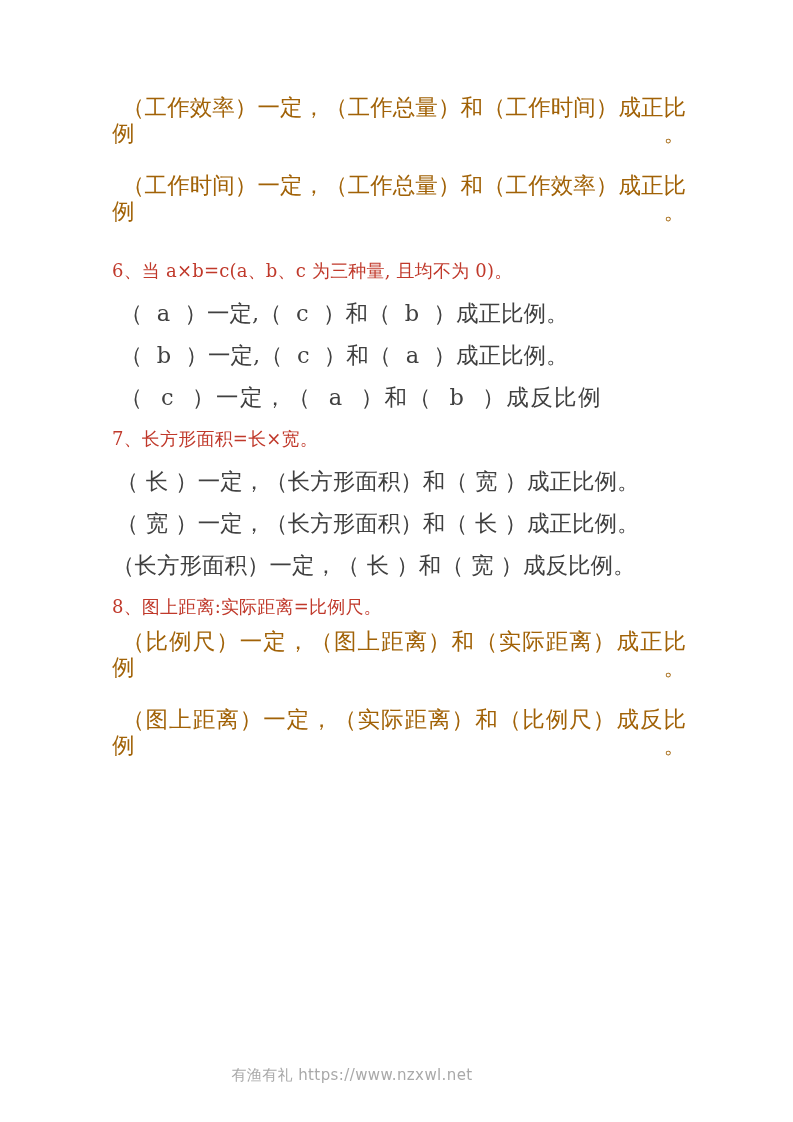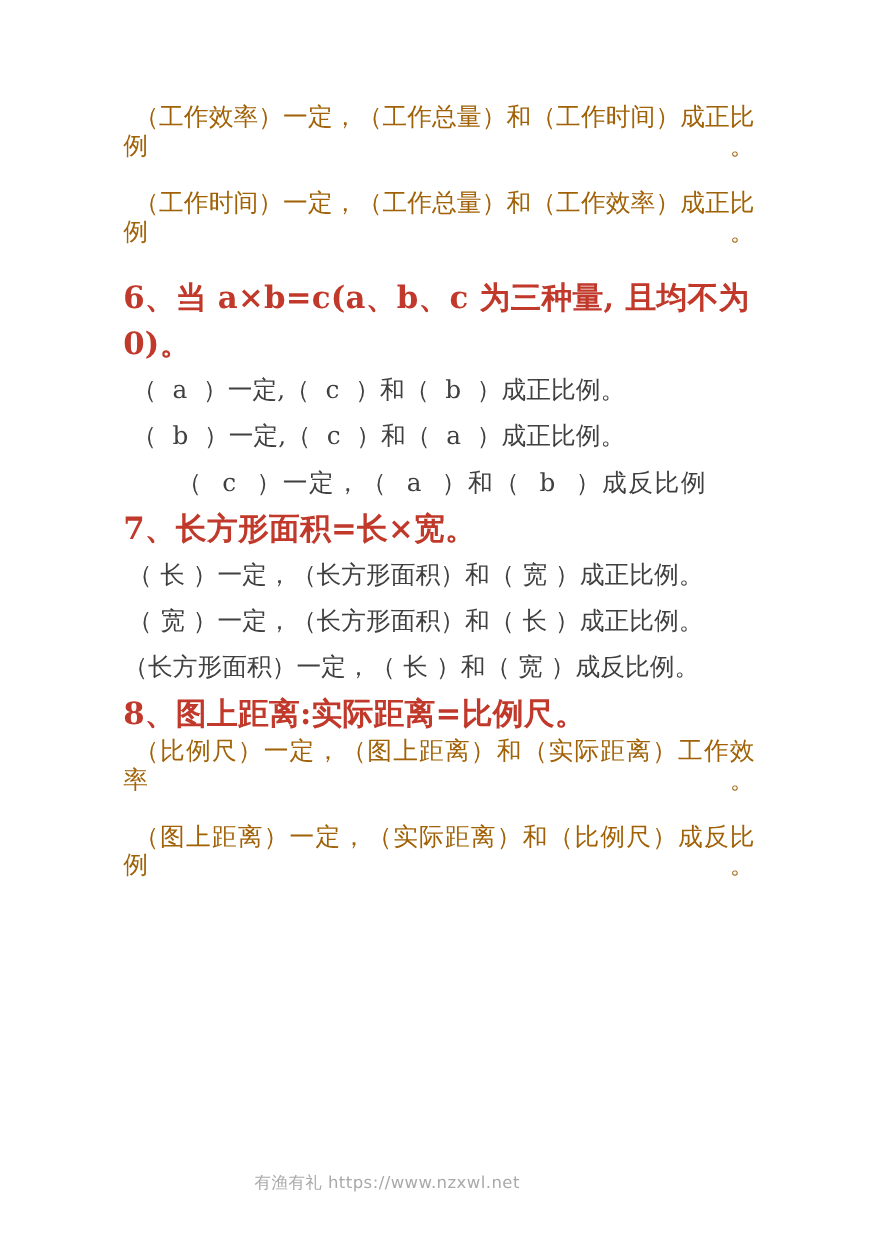--- a/index.html
+++ b/index.html
@@ -19,40 +19,39 @@
     overflow: hidden;
     box-sizing: border-box;
   }
   .content {
     position: absolute;
     left: 112px;
     top: 94px;
     width: 574px;
   }
   .heading {
-    font-size: 28px;
+    font-size: 18px;
     line-height: 42px;
     color: #C0392B;
-    font-weight: bold;
+    font-weight: normal;
     margin: 0;
     letter-spacing: 0.2px;
     font-family: "DejaVu Serif", "Liberation Serif", serif;
   }
   
   .line {
     font-size: 22.5px;
     line-height: 42px;
     color: #404040;
     margin: 0;
     white-space: pre;
     font-family: "DejaVu Serif", "Liberation Serif", serif;
   }
   .line.wide {
     letter-spacing: 1.4px;
-    margin-left: 41px;
   }
   .line.pad {
     padding-left: 8px;
   }
   .line.pad2 {
     padding-left: 4px;
   }
   
   .wrap {
     font-size: 22.5px;
@@ -105,21 +104,21 @@
 
     <div>
       <p class="heading">7、长方形面积=长×宽。</p>
       <p class="line pad2">（ 长 ）一定，（长方形面积）和（ 宽 ）成正比例。</p>
       <p class="line pad2">（ 宽 ）一定，（长方形面积）和（ 长 ）成正比例。</p>
       <p class="line">（长方形面积）一定，（ 长 ）和（ 宽 ）成反比例。</p>
     </div>
 
     <div>
       <p class="heading">8、图上距离:实际距离=比例尺。</p>
-      <p class="wrap">（比例尺）一定，（图上距离）和（实际距离）工作效率。</p>
+      <p class="wrap">（比例尺）一定，（图上距离）和（实际距离）成正比例。</p>
       <p class="wrap">（图上距离）一定，（实际距离）和（比例尺）成反比例。</p>
     </div>
 
   </div>
 
   <div class="watermark">有渔有礼 https://www.nzxwl.net</div>
 
 </div>
 
 </body></html>

